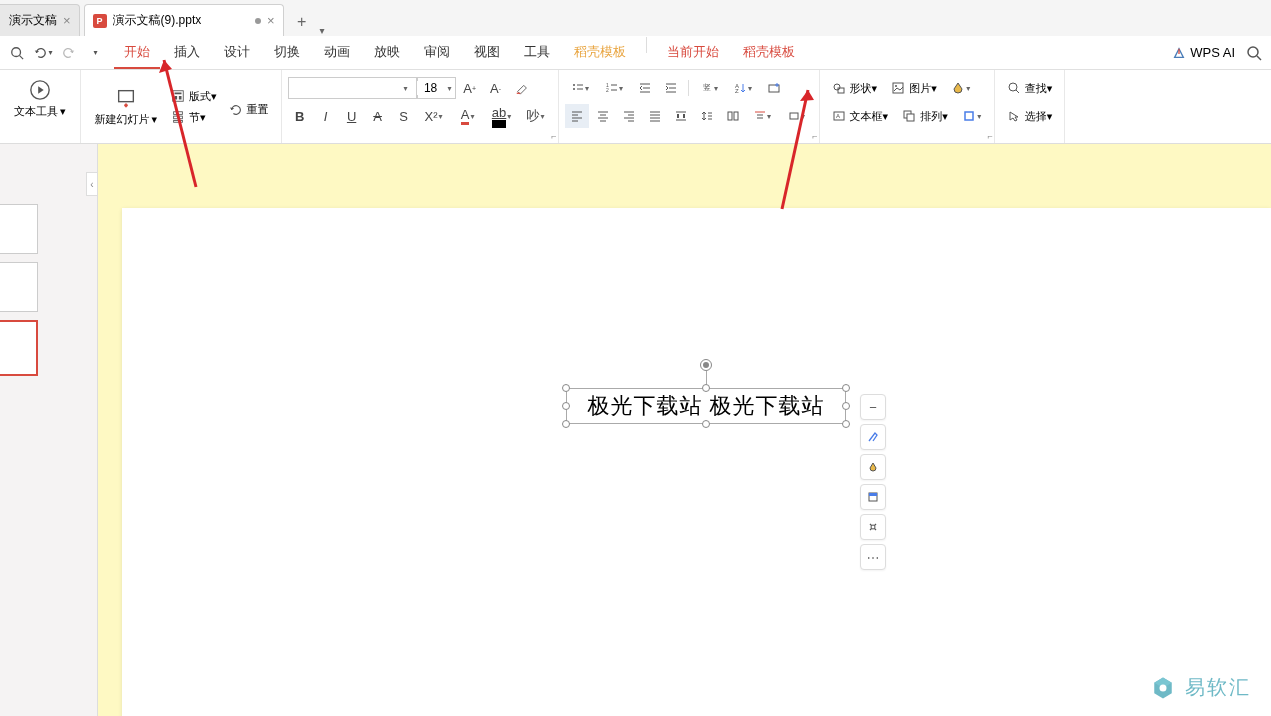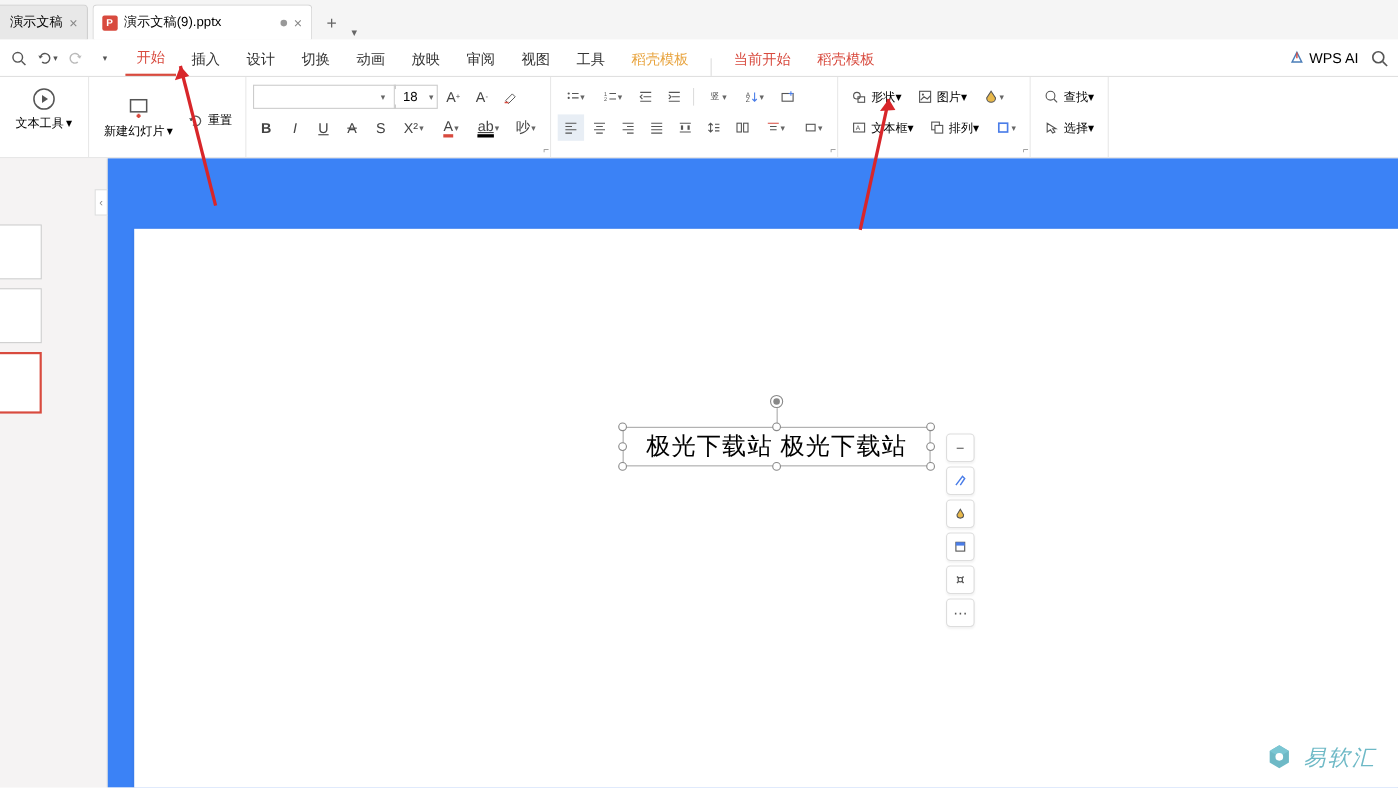--- a/index.html
+++ b/index.html
@@ -14,28 +14,28 @@
 .tab-close { margin-left: 6px; color: #888; font-size: 13px; cursor: pointer; }
 .tab-dot { width: 6px; height: 6px; border-radius: 50%; background: #999; margin-left: 6px; }
 .new-tab { width: 28px; height: 28px; display: flex; align-items: center; justify-content: center; cursor: pointer; color: #666; font-size: 16px; }
 .new-tab-arrow { color: #666; font-size: 10px; padding: 0 4px; cursor: pointer; }
 
 
 .menu-bar { height: 34px; background: #fff; display: flex; align-items: center; border-bottom: 1px solid #e0e0e0; padding: 0 6px; position: relative; }
 .menu-left-icons { display: flex; align-items: center; gap: 4px; margin-right: 8px; }
 .menu-icon-btn { width: 22px; height: 22px; display: flex; align-items: center; justify-content: center; cursor: pointer; color: #555; }
 .menu-icon-btn .arrow { font-size: 8px; margin-left: 1px; }
-.menu-tabs { display: flex; align-items: flex-end; gap: 4px; }
+.menu-tabs { display: flex; align-items: flex-start; gap: 4px; }
 .menu-tab { padding: 6px 10px; font-size: 13px; cursor: pointer; color: #333; }
 .menu-tab.active { color: #d84a3e; border-bottom: 2px solid #d84a3e; }
 .menu-tab.special { color: #d84a3e; }
 .menu-tab.member { color: #e8a33d; }
 .menu-divider { width: 1px; height: 16px; background: #ddd; margin: 0 6px; }
 .menu-right { margin-left: auto; display: flex; align-items: center; gap: 8px; }
-.wps-ai { display: flex; align-items: flex-start; gap: 4px; font-size: 13px; cursor: pointer; }
+.wps-ai { display: flex; align-items: center; gap: 4px; font-size: 13px; cursor: pointer; }
 .wps-ai-icon { width: 14px; height: 14px; }
 
 
 .ribbon { height: 74px; background: #fff; border-bottom: 1px solid #ddd; display: flex; position: relative; }
 .ribbon-group { display: flex; flex-direction: column; padding: 4px 6px; border-right: 1px solid #e8e8e8; }
 .ribbon-big-btn { display: flex; flex-direction: column; align-items: center; justify-content: center; padding: 4px 8px; cursor: pointer; font-size: 11px; gap: 2px; }
 .ribbon-big-btn .icon { width: 24px; height: 24px; display: flex; align-items: center; justify-content: center; }
 .ribbon-big-btn .label { display: flex; align-items: center; gap: 2px; }
 .ribbon-row { display: flex; align-items: center; height: 28px; gap: 2px; }
 .ribbon-small-btn { width: 24px; height: 24px; display: flex; align-items: center; justify-content: center; cursor: pointer; font-size: 13px; color: #444; }
@@ -49,21 +49,21 @@
 .corner-arrow { position: absolute; bottom: 2px; right: 2px; font-size: 9px; color: #888; cursor: pointer; }
 .ribbon-group-wrap { position: relative; display: flex; }
 
 
 .workspace { position: absolute; top: 144px; left: 0; right: 0; bottom: 0; display: flex; background: #f0eeee; }
 .slide-panel { width: 98px; background: #f5f3f3; border-right: 1px solid #ddd; position: relative; }
 .collapse-btn { position: absolute; top: 28px; right: -1px; width: 12px; height: 24px; background: #fff; border: 1px solid #ddd; display: flex; align-items: center; justify-content: center; cursor: pointer; font-size: 10px; color: #888; }
 .thumbnail { margin: 8px 4px; background: #fff; border: 1px solid #ccc; height: 50px; position: relative; font-size: 7px; padding: 2px; }
 .thumbnail.selected { border: 2px solid #d84a3e; height: 56px; }
 
-.canvas-area { flex: 1; position: relative; background: #3b82f6; }
+.canvas-area { flex: 1; position: relative; background: #fef9c3; }
 .slide-canvas { position: absolute; top: 64px; left: 24px; right: 0; height: 620px; background: #fff; box-shadow: 0 1px 4px rgba(0,0,0,0.1); }
 
 .text-box { position: absolute; top: 180px; left: 444px; width: 280px; border: 1px solid #aaa; padding: 2px 4px; font-size: 22px; text-align: center; letter-spacing: 1px; }
 .handle { width: 8px; height: 8px; border: 1px solid #888; background: #fff; border-radius: 50%; position: absolute; }
 .handle.tl { top: -5px; left: -5px; }
 .handle.tm { top: -5px; left: 50%; margin-left: -4px; }
 .handle.tr { top: -5px; right: -5px; }
 .handle.ml { top: 50%; left: -5px; margin-top: -4px; }
 .handle.mr { top: 50%; right: -5px; margin-top: -4px; }
 .handle.bl { bottom: -5px; left: -5px; }
@@ -74,21 +74,21 @@
 .rotate-line { position: absolute; top: -18px; left: 50%; width: 1px; height: 14px; background: #aaa; }
 
 .float-toolbar { position: absolute; top: 186px; left: 738px; display: flex; flex-direction: column; gap: 4px; }
 .float-btn { width: 26px; height: 26px; background: #fff; border: 1px solid #ddd; border-radius: 4px; display: flex; align-items: center; justify-content: center; cursor: pointer; font-size: 13px; color: #555; box-shadow: 0 1px 2px rgba(0,0,0,0.05); }
 
 
 .red-arrow { position: absolute; pointer-events: none; }
 .red-arrow svg { display: block; }
 
 
-.watermark { position: absolute; bottom: 14px; right: 20px; display: flex; align-items: flex-end; gap: 8px; opacity: 0.8; font-style: italic; }
+.watermark { position: absolute; bottom: 14px; right: 20px; display: flex; align-items: flex-start; gap: 8px; opacity: 0.8; }
 .watermark-icon { width: 28px; height: 28px; }
 .watermark-text { font-size: 20px; color: #4aa8b8; font-weight: 500; letter-spacing: 2px; }
 
 svg { display: block; }
 </style>
 </head>
 <body>
 
 <div class="tab-bar">
   <div class="tab" style="margin-left:-10px; padding-left:18px;">
@@ -186,20 +186,39 @@
             <rect x="4" y="4" width="16" height="12" fill="none" stroke="#555" stroke-width="1.5"></rect>
             <line x1="12" y1="18" x2="12" y2="22" stroke="#d84a3e" stroke-width="2"></line>
             <line x1="10" y1="20" x2="14" y2="20" stroke="#d84a3e" stroke-width="2"></line>
           </svg>
         </span>
       <span class="label">
           <span>新建幻灯片</span>
           <span class="arrow">▾</span>
         </span>
     </div>
+    <div style="display:flex; flex-direction:column; justify-content:center; gap:2px;">
+      <div class="ribbon-text-btn">
+        <svg width="14" height="14" viewBox="0 0 16 16">
+            <rect x="2" y="2" width="12" height="12" fill="none" stroke="#555"></rect>
+            <rect x="4" y="4" width="8" height="2" fill="#555"></rect>
+            <rect x="4" y="8" width="3" height="4" fill="#555"></rect>
+            <rect x="9" y="8" width="3" height="4" fill="#555"></rect>
+          </svg>
+        <span><span>版式</span>▾</span>
+      </div>
+      <div class="ribbon-text-btn">
+        <svg width="14" height="14" viewBox="0 0 16 16">
+            <rect x="3" y="2" width="10" height="3" fill="none" stroke="#555"></rect>
+            <rect x="3" y="7" width="10" height="3" fill="none" stroke="#555"></rect>
+            <rect x="3" y="12" width="10" height="2" fill="none" stroke="#555"></rect>
+          </svg>
+        <span><span>节</span>▾</span>
+      </div>
+    </div>
     <div style="display:flex; flex-direction:column; justify-content:center; padding-top:6px;">
       <div class="ribbon-text-btn">
         <svg width="14" height="14" viewBox="0 0 16 16">
             <path d="M3 8 A5 5 0 1 1 5 12" fill="none" stroke="#555" stroke-width="1.3"></path>
             <path d="M3 8 L1 5 L6 6 Z" fill="#555"></path>
           </svg>
         <span>重置</span>
       </div>
     </div>
   </div>
@@ -235,21 +254,21 @@
       <div class="ribbon-small-btn">
             <s>A</s>
           </div>
       <div class="ribbon-small-btn">S</div>
       <div class="ribbon-small-btn with-arrow">X²<span class="arrow">▾</span></div>
       <div class="ribbon-small-btn with-arrow">
             <span style="border-bottom:3px solid #d84a3e;">A</span>
             <span class="arrow">▾</span>
           </div>
       <div class="ribbon-small-btn with-arrow">
-            <span style="border-bottom:3px solid #000000;text-decoration:underline;">ab</span>
+            <span style="border-bottom:8px solid #000000;text-decoration:underline;">ab</span>
             <span class="arrow">▾</span>
           </div>
       <div class="ribbon-small-btn with-arrow">吵<span class="arrow">▾</span></div>
     </div>
   </div>
   <span class="corner-arrow">⌐</span>
   </div>
 
   <div class="ribbon-group-wrap">
   <div class="ribbon-group">

